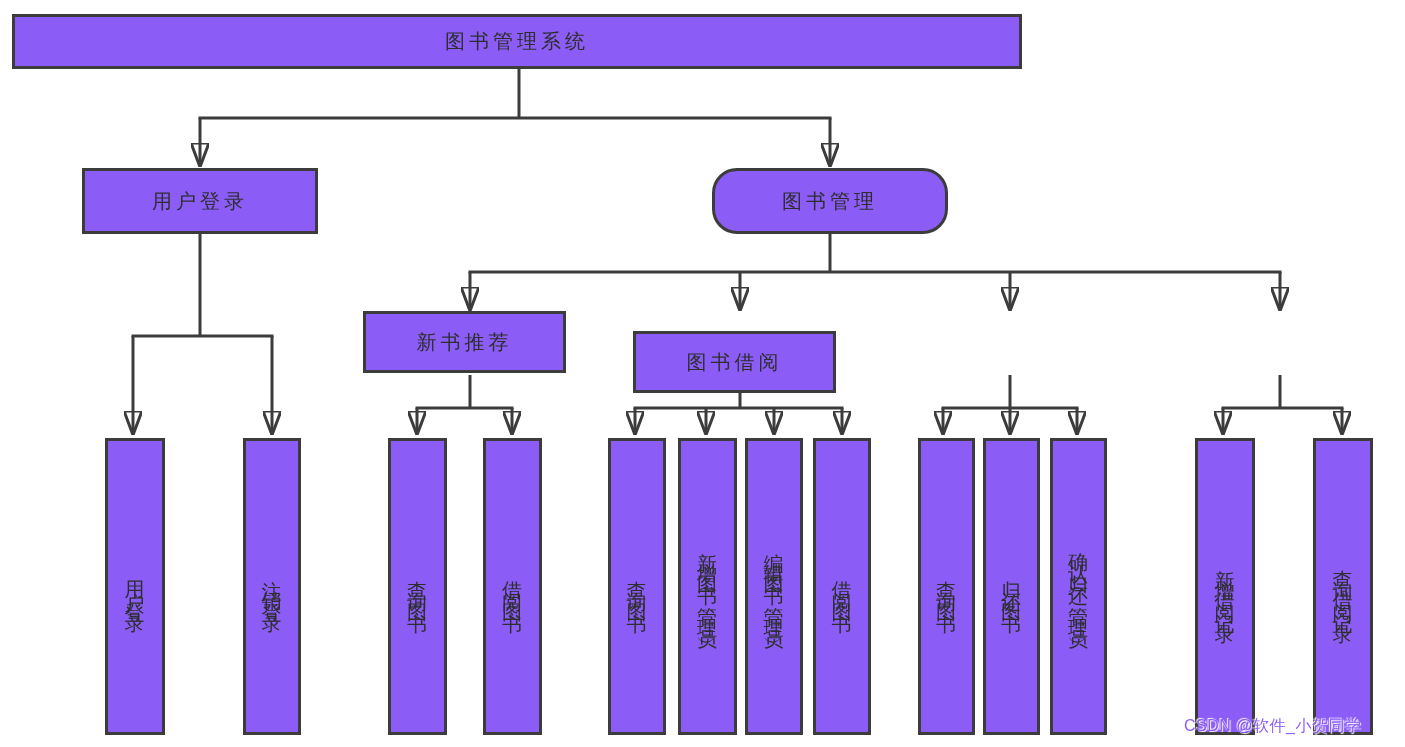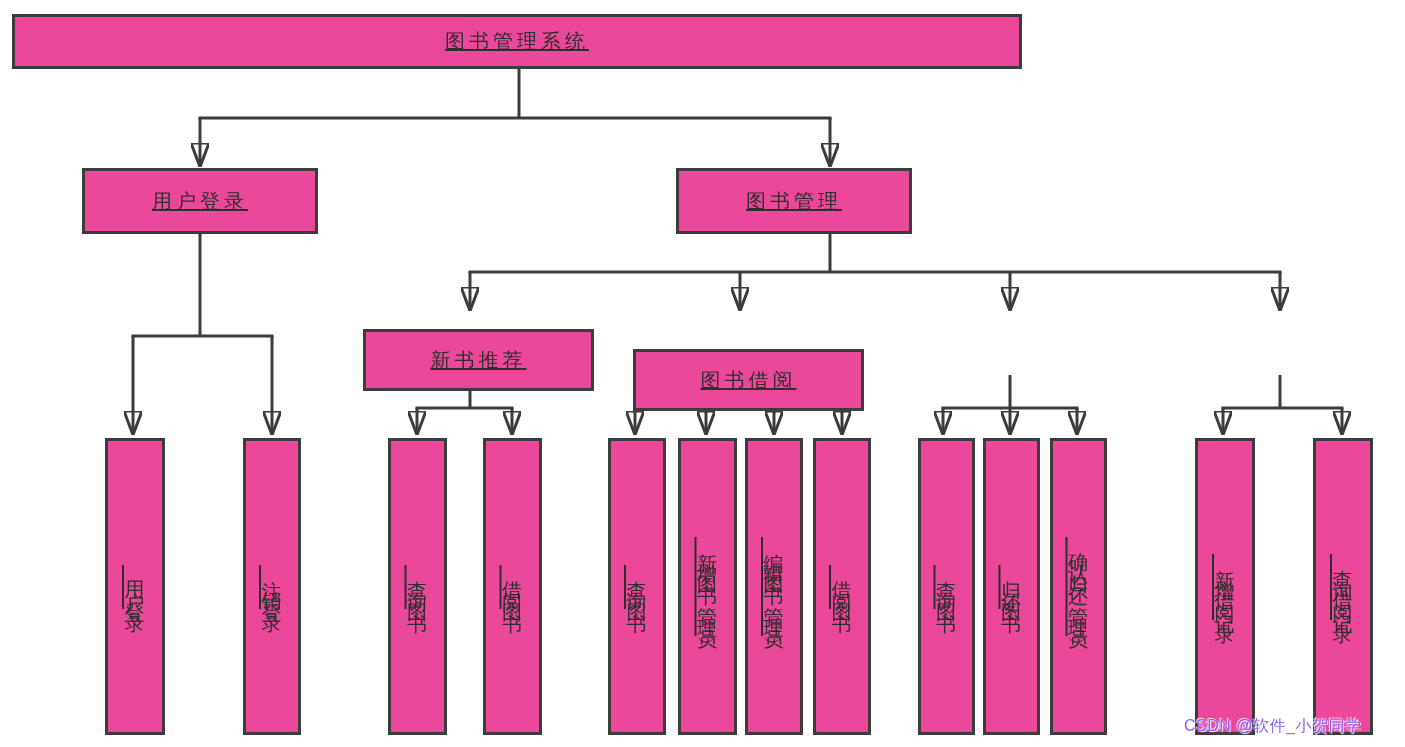--- a/index.html
+++ b/index.html
@@ -22,34 +22,33 @@
   }
   .wires path, .wires line {
     stroke: #3c3c3c;
     stroke-width: 3;
     fill: none;
   }
   .box {
     position: absolute;
     box-sizing: border-box;
     border: 3px solid #3c3c3c;
-    background: #ec4899;
+    background: #8b5cf6;
     color: #2e2e2e;
     display: flex;
     align-items: center;
     justify-content: center;
     font-size: 20px;
     letter-spacing: 4px;
     text-align: left;
     white-space: nowrap;
-    text-decoration: underline;
   }
   .root-box  { left: 12px;  top: 14px;  width: 1010px; height: 55px; }
   .l2        { top: 168px; width: 236px; height: 66px; }
-  .l3        { top: 329px; width: 231px; height: 62px; }
+  .l3        { top: 311px; width: 203px; height: 62px; }
   .leaf {
     top: 438px;
     height: 297px;
     writing-mode: vertical-rl;
     text-orientation: upright;
     letter-spacing: 11px;
     font-size: 20px;
     white-space: normal;
     line-height: 1;
   }
@@ -128,21 +127,21 @@
       <path d="M1280,375 V409"></path>
       <path d="M1221.5,408 H1343.5"></path>
       <line x1="1223" y1="408" x2="1223" y2="434" marker-end="url(#arrowhead)"></line>
       <line x1="1342" y1="408" x2="1342" y2="434" marker-end="url(#arrowhead)"></line>
     </g>
   </svg>
 
   <div class="box root-box">图书管理系统</div>
 
   <div class="box l2" style="left:82px;">用户登录</div>
-  <div class="box l2" style="left:676px;">图书管理</div>
+  <div class="box l2" style="left:712px;border-radius:25px;">图书管理</div>
 
   <div class="box l3" style="left:363px;">新书推荐</div>
   <div class="box l3" style="left:633px;margin-top:20px;">图书借阅</div>
 
   <div class="box leaf" style="left:105px;width:60px;">用户登录</div>
   <div class="box leaf" style="left:243px;width:58px;">注销登录</div>
 
   <div class="box leaf" style="left:388px;width:59px;">查询图书</div>
   <div class="box leaf" style="left:483px;width:59px;">借阅图书</div>
 

